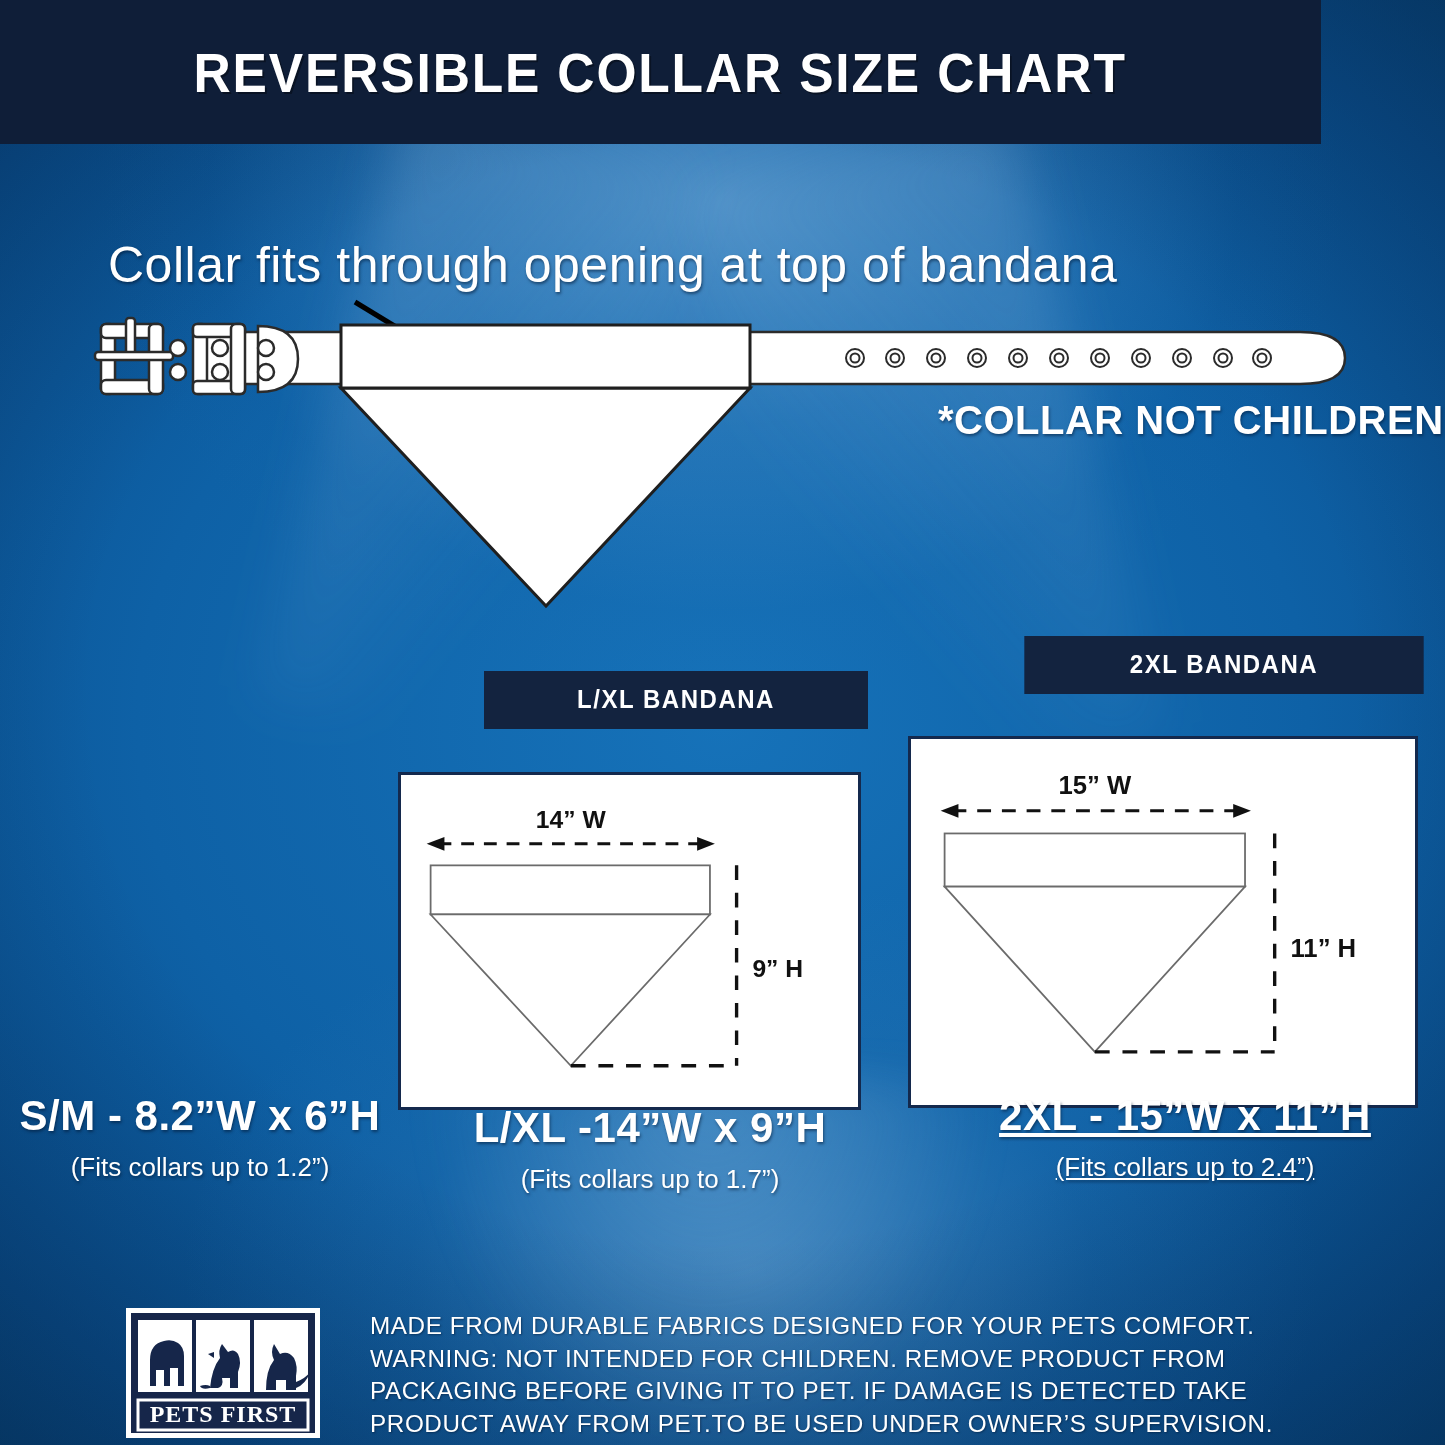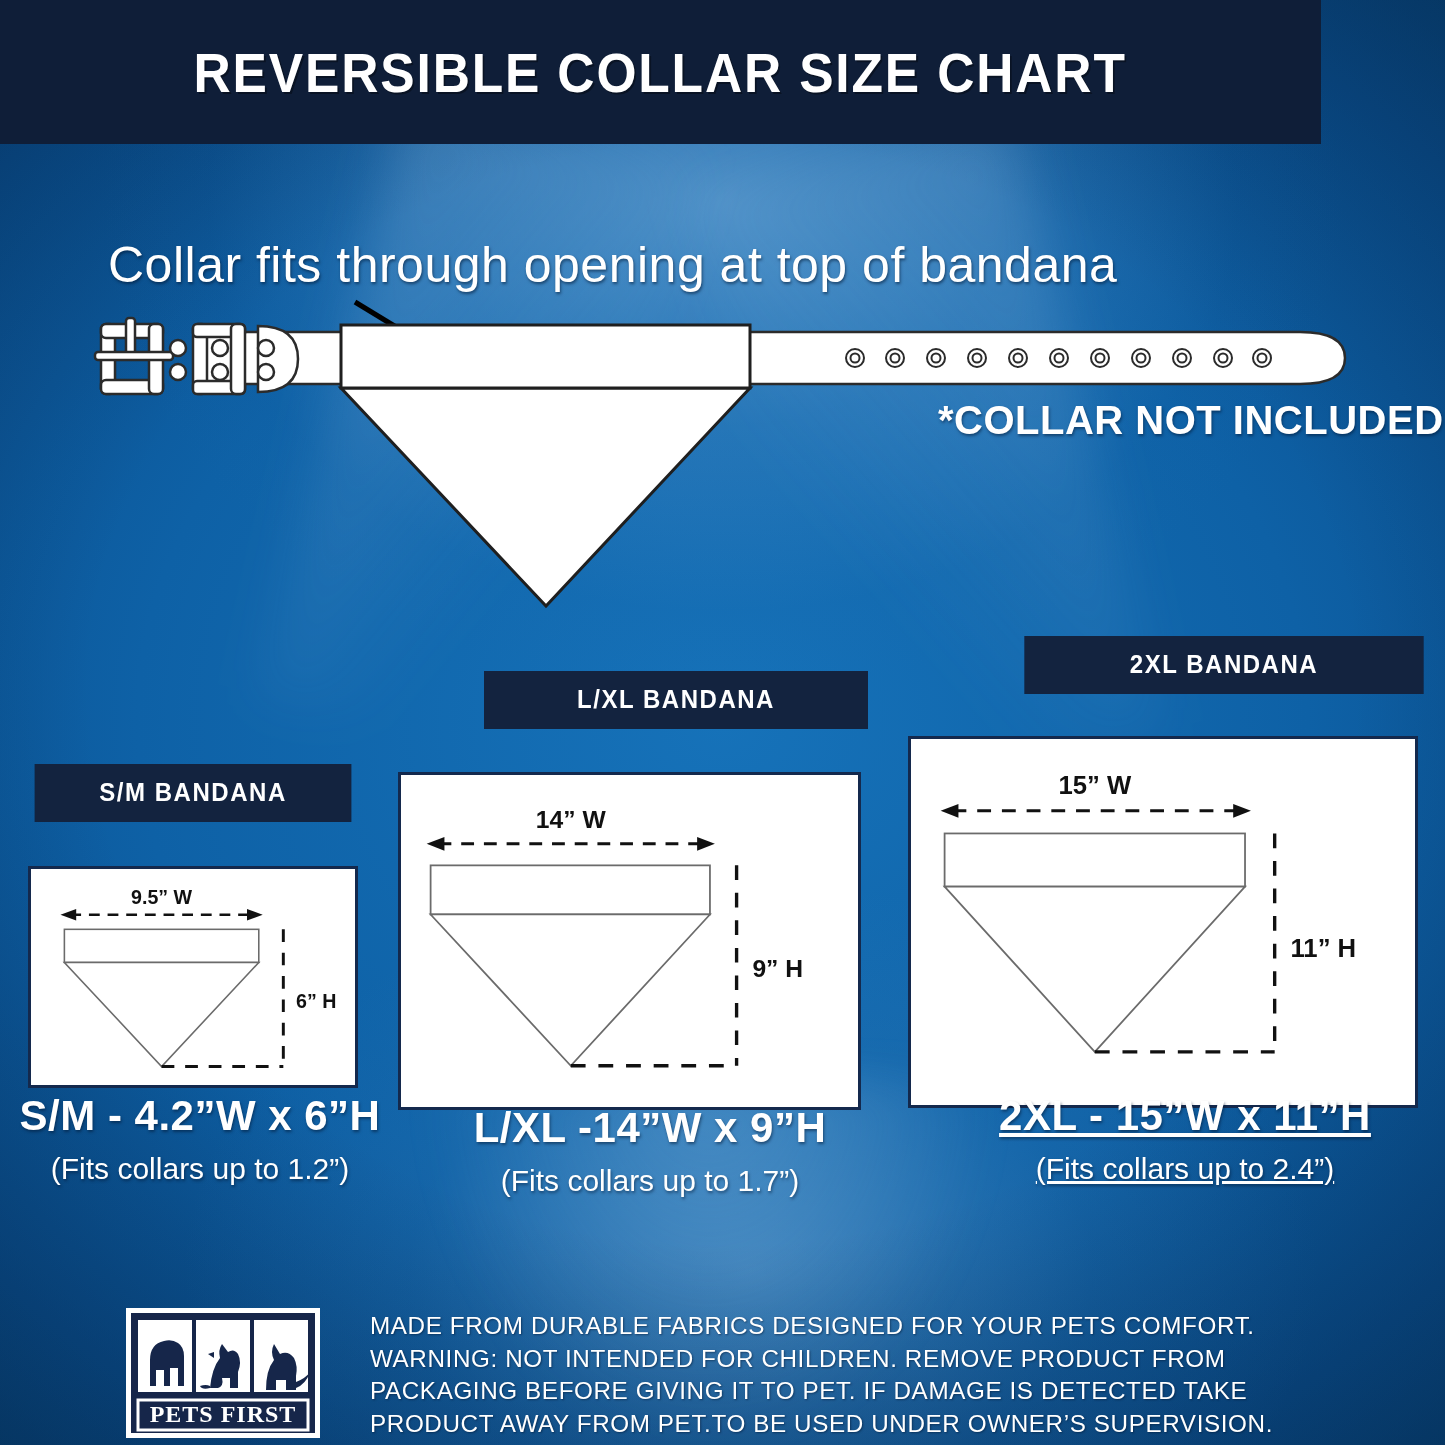--- a/index.html
+++ b/index.html
@@ -79,21 +79,21 @@
 
   .panel-2xl{left:908px;top:620px;width:510px;}
   .panel-2xl .tag{width:416px;margin-left:108px;}
   .panel-2xl .card{width:510px;height:372px;margin-top:42px;}
 
   .caption{
     position:absolute;text-align:center;color:#ffffff;white-space:nowrap;
     text-shadow:1px 2px 3px rgba(0,20,45,0.5);
   }
   .caption .line1{font-size:42px;font-weight:bold;letter-spacing:0.5px;display:block;}
-  .caption .line2{font-size:30px;display:block;margin-top:12px;}
+  .caption .line2{font-size:26px;display:block;margin-top:12px;}
 
   .cap-sm{left:0;top:1092px;width:400px;}
   .cap-lxl{left:430px;top:1104px;width:440px;}
   .cap-2xl{left:940px;top:1092px;width:490px;text-decoration:underline;}
 
   
   .logo{position:absolute;left:126px;top:1308px;width:194px;height:108px;}
   .logo svg{display:block;}
   .disclaimer{
     position:absolute;left:370px;top:1310px;width:980px;
@@ -172,46 +172,24 @@
       <circle cx="266" cy="68" r="8"></circle>
       <circle cx="266" cy="92" r="8"></circle>
     </g>
 
     <g>
       <polygon points="341,108 750,108 546,326" fill="#ffffff" stroke="#1f1f1f" stroke-width="3"></polygon>
       <rect x="341" y="45" width="409" height="63" fill="#ffffff" stroke="#1f1f1f" stroke-width="3"></rect>
     </g>
   </svg>
 
-  <div class="not-included">*COLLAR NOT INCLUDED</div>
-
-  <div class="panel panel-sm">
-    <div class="tag">S/M BANDANA</div>
-    <div class="card">
-      <svg viewBox="0 0 330 222" preserveAspectRatio="none">
-        <g>
-          <rect x="34" y="62" width="198" height="34" fill="#ffffff" stroke="#6b6b6b" stroke-width="1.6"></rect>
-          <polygon points="34,96 232,96 133,203" fill="#ffffff" stroke="#6b6b6b" stroke-width="1.6"></polygon>
-        </g>
-        <g stroke="#111111" stroke-width="2.6" fill="none">
-          <line x1="40" y1="47" x2="226" y2="47" stroke-dasharray="11,8"></line>
-          <polygon points="30,47 46,41 46,53" fill="#111111" stroke="none"></polygon>
-          <polygon points="236,47 220,41 220,53" fill="#111111" stroke="none"></polygon>
-        </g>
-        <text x="133" y="36" text-anchor="middle" font-family="Liberation Sans, sans-serif" font-size="20" font-weight="bold" fill="#111111">9.5” W</text>
-        <g stroke="#111111" stroke-width="3" fill="none">
-          <line x1="257" y1="62" x2="257" y2="203" stroke-dasharray="13,11"></line>
-          <line x1="133" y1="203" x2="257" y2="203" stroke-dasharray="13,11"></line>
-        </g>
-        <text x="270" y="143" font-family="Liberation Sans, sans-serif" font-size="20" font-weight="bold" fill="#111111">6” H</text>
-      </svg>
-    </div>
-  </div>
+  <div class="not-included">*COLLAR NOT CHILDREN</div>
+
   <div class="caption cap-sm">
-    <span class="line1">S/M - 4.2”W x 6”H</span>
+    <span class="line1">S/M - 8.2”W x 6”H</span>
     <span class="line2">(Fits collars up to 1.2”)</span>
   </div>
 
   <div class="panel panel-lxl">
     <div class="tag">L/XL BANDANA</div>
     <div class="card">
       <svg viewBox="0 0 463 338" preserveAspectRatio="none">
         <g>
           <rect x="30" y="92" width="283" height="50" fill="#ffffff" stroke="#6b6b6b" stroke-width="1.8"></rect>
           <polygon points="30,142 313,142 172,296" fill="#ffffff" stroke="#6b6b6b" stroke-width="1.8"></polygon>

